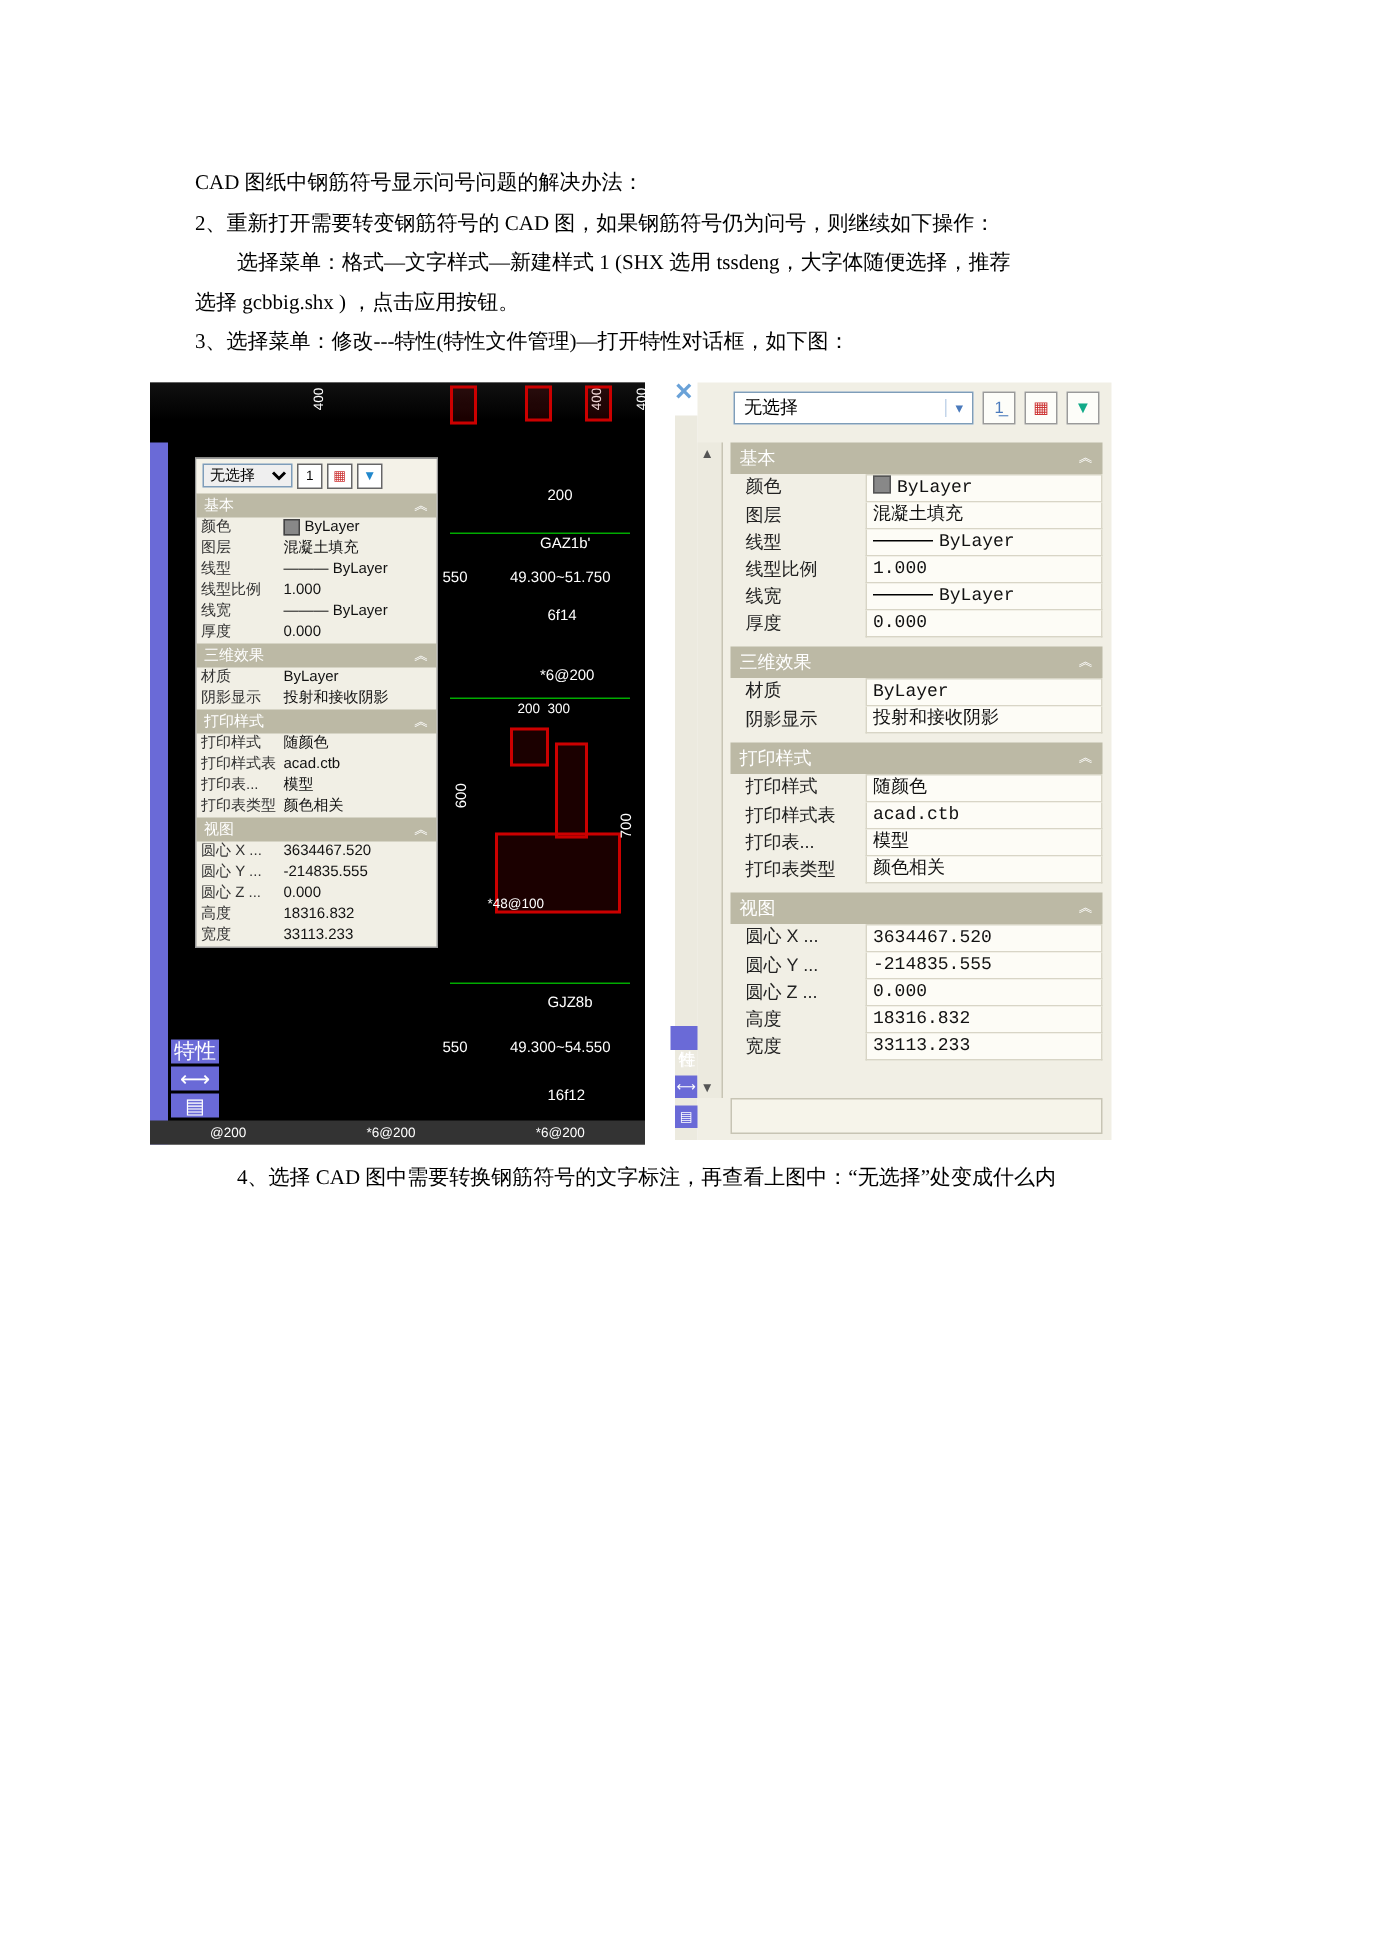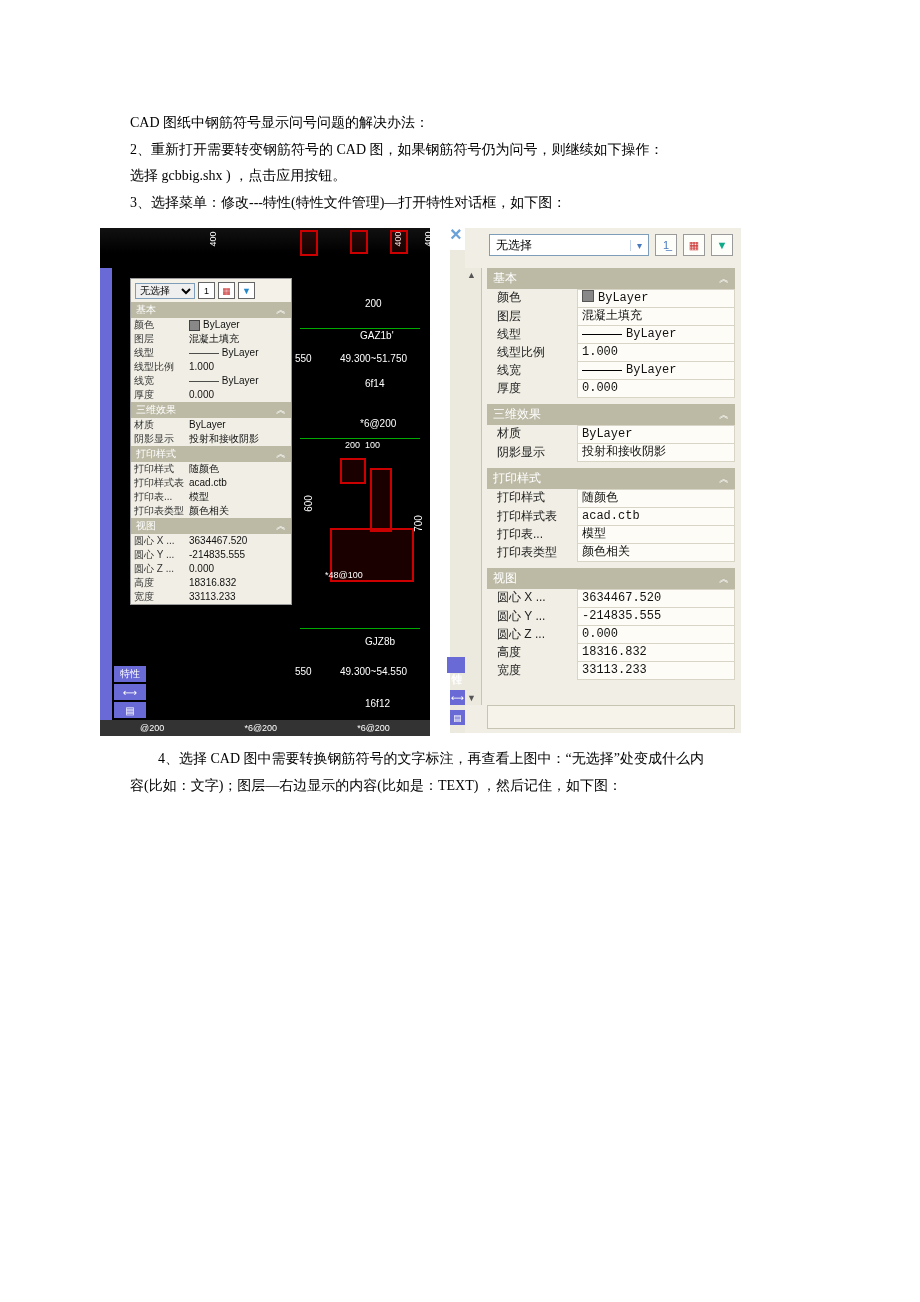--- a/index.html
+++ b/index.html
@@ -140,21 +140,21 @@
     position: absolute;
     left: 14px; bottom: 18px;
     width: 32px;
     display: flex; flex-direction: column;
     gap: 2px;
   }
   .shot-left .tab-arm div {
     height: 16px;
     background: #6a6ad7;
     color: #fff;
-    font-size: 10px;
+    font-size: 14px;
     display: flex; align-items: center; justify-content: center;
   }
   
   .shot-right {
     position: relative;
     width: 276px;
     height: 505px;
     background: #f1efe5;
     font-family: "SimSun", sans-serif;
     font-size: 12px;
@@ -300,20 +300,21 @@
     border: 1px solid #c7c4b4;
     background: #f6f4ea;
   }
 </style>
 </head>
 <body>
 
 <div class="page">
   <p class="para">CAD 图纸中钢筋符号显示问号问题的解决办法：</p>
   <p class="para">2、重新打开需要转变钢筋符号的 CAD 图，如果钢筋符号仍为问号，则继续如下操作：</p>
+  <p class="para indent">选择菜单：格式—文字样式—新建样式 1   (SHX 选用 tssdeng，大字体随便选择，推荐</p>
   <p class="para">选择 gcbbig.shx )  ，点击应用按钮。</p>
   <p class="para">3、选择菜单：修改---特性(特性文件管理)—打开特性对话框，如下图：</p>
 
   <div class="screens">
 
     <div class="shot-left">
       <div class="vbar"></div>
       <div class="ruler-top"></div>
       <span class="dim-top a">400</span>
       <span class="dim-top b">400</span>
@@ -327,21 +328,21 @@
       <div class="redbox" style="left:230px;top:300px;width:80px;height:50px;border-width:2px;"></div>
       <div class="gline" style="left:200px;top:100px;width:120px;height:1px;"></div>
       <div class="gline" style="left:200px;top:210px;width:120px;height:1px;"></div>
       <div class="gline" style="left:200px;top:400px;width:120px;height:1px;"></div>
 
       <span class="wtxt" style="left:265px;top:70px;">200</span>
       <span class="wtxt" style="left:260px;top:102px;">GAZ1b'</span>
       <span class="wtxt" style="left:240px;top:125px;">49.300~51.750</span>
       <span class="wtxt" style="left:265px;top:150px;">6f14</span>
       <span class="wtxt" style="left:260px;top:190px;">*6@200</span>
-      <span class="wtxt" style="left:245px;top:212px;font-size:9px;"><span>200</span>&nbsp;&nbsp;<span>100</span></span>
+      <span class="wtxt" style="left:245px;top:212px;font-size:9px;"><span>200</span>&nbsp;&nbsp;<span>300</span></span>
       <span class="wtxt" style="left:200px;top:270px;transform:rotate(-90deg);">600</span>
       <span class="wtxt" style="left:310px;top:290px;transform:rotate(-90deg);">700</span>
       <span class="wtxt" style="left:225px;top:342px;font-size:9px;">*48@100</span>
       <span class="wtxt" style="left:265px;top:408px;">GJZ8b</span>
       <span class="wtxt" style="left:195px;top:438px;">550</span>
       <span class="wtxt" style="left:240px;top:438px;">49.300~54.550</span>
       <span class="wtxt" style="left:265px;top:470px;">16f12</span>
       <span class="wtxt" style="left:195px;top:125px;">550</span>
 
       <div class="panel-sm">
@@ -573,14 +574,13 @@
               <span class="v">33113.233</span>
             </div>
           </div>
       </div>
 
       <div class="footer"></div>
     </div>
   </div>
 
   <p class="para indent" style="margin-top:10px;">4、选择 CAD 图中需要转换钢筋符号的文字标注，再查看上图中：“无选择”处变成什么内</p>
-  <p class="para">容(比如：文字)；图层—右边显示的内容(比如是：TEXT)  ，然后记住，如下图：</p>
 </div>
 
 </body></html>

